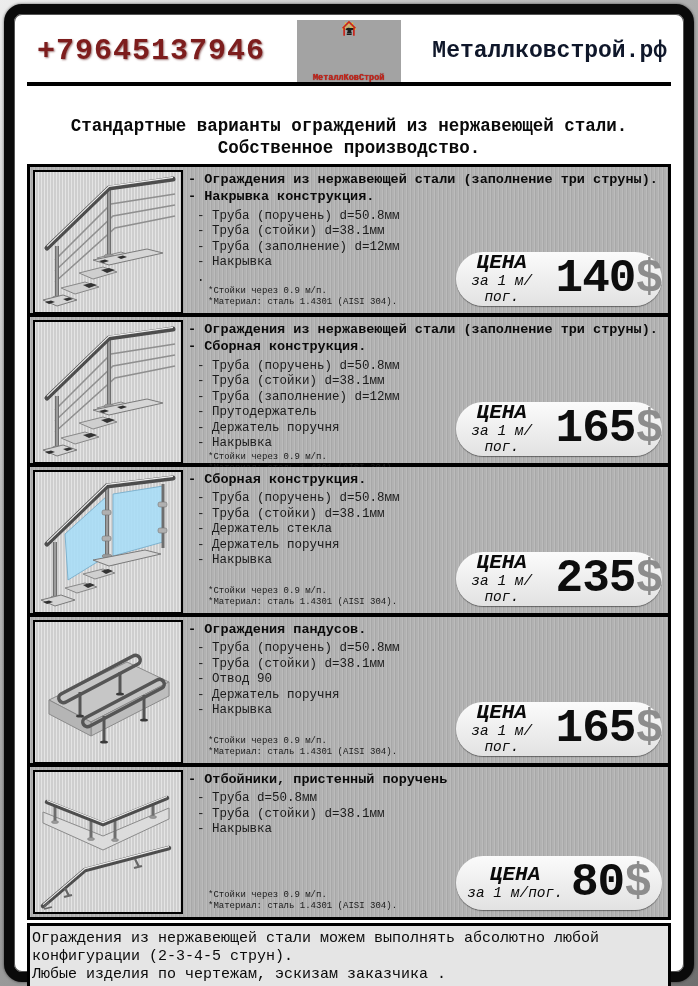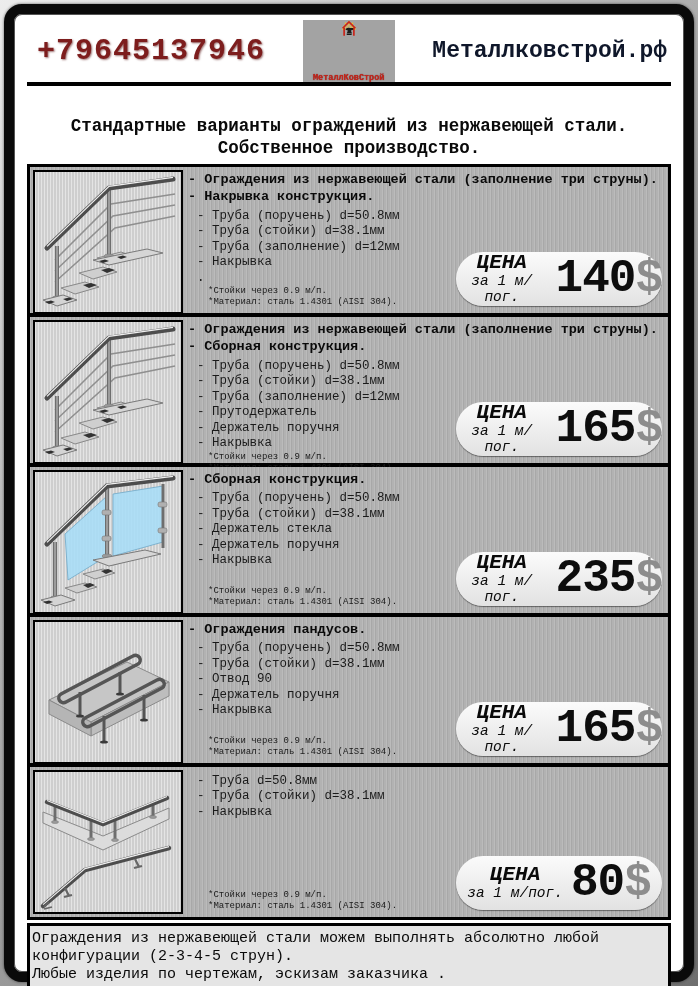--- a/index.html
+++ b/index.html
@@ -6,21 +6,21 @@
   body{font-family:"Liberation Sans",sans-serif;background:#8f8f8f;}
   .page{width:698px;height:986px;box-sizing:border-box;padding:4px;
         background:linear-gradient(135deg,#ededed 0%,#bdbdbd 30%,#8a8a8a 70%,#6f6f6f 100%);overflow:hidden;font-family:Liberation Mono, monospace;}
   .frame{box-sizing:border-box;height:100%;border:10px solid #0a0a0a;border-radius:18px;
          background:#ffffff;padding:6px 13px 6px 13px;box-shadow:inset 0 0 0 1px #555, 0 0 3px rgba(0,0,0,.6);}
 
   
   .header{height:62px;display:flex;align-items:center;justify-content:space-between;background:#fff;}
   .phone{font-size:30px;font-weight:700;color:#7d1d1d;letter-spacing:1px;
          text-shadow:1px 1px 2px rgba(80,10,10,.55);padding-left:10px;}
-  .logo{width:92px;height:62px;background:#a3a3a3;display:flex;flex-direction:column;
+  .logo{width:104px;height:62px;background:#a3a3a3;display:flex;flex-direction:column;
         align-items:center;justify-content:center;flex:0 0 auto;gap:36px;}
   .logo-text{font-size:8.5px;font-weight:700;color:#c8251a;text-shadow:0 0 1px #6d0f0f;line-height:1;margin-top:1px;}
   .website{font-size:23px;font-weight:700;color:#0f172a;padding-right:4px;}
 
   .rule{height:4px;background:#000;}
 
   
   .title-box{background:#fff;text-align:center;font-size:17.5px;font-weight:700;color:#0a0a0a;
              line-height:1.25;padding:3px 0 4px 0;margin-top:27px;}
 
@@ -310,20 +310,23 @@
         </div>
       </section>
 
       <section class="row">
         <div class="img-box">
           <svg viewBox="0 0 146 140">
               <use href="#sym-wall"></use>
             </svg>
         </div>
         <div class="info">
+          <div class="p-titles">
+              <div class="p-title">- Отбойники, пристенный поручень</div>
+            </div>
           <div class="p-items">
               <div class="p-item">- Труба d=50.8мм</div>
               <div class="p-item">- Труба (стойки) d=38.1мм</div>
               <div class="p-item">- Накрывка</div>
             </div>
           <div class="p-notes">
               <div class="p-note">*Стойки через 0.9 м/п.</div>
               <div class="p-note">*Материал: сталь 1.4301 (AISI 304).</div>
             </div>
         </div>

